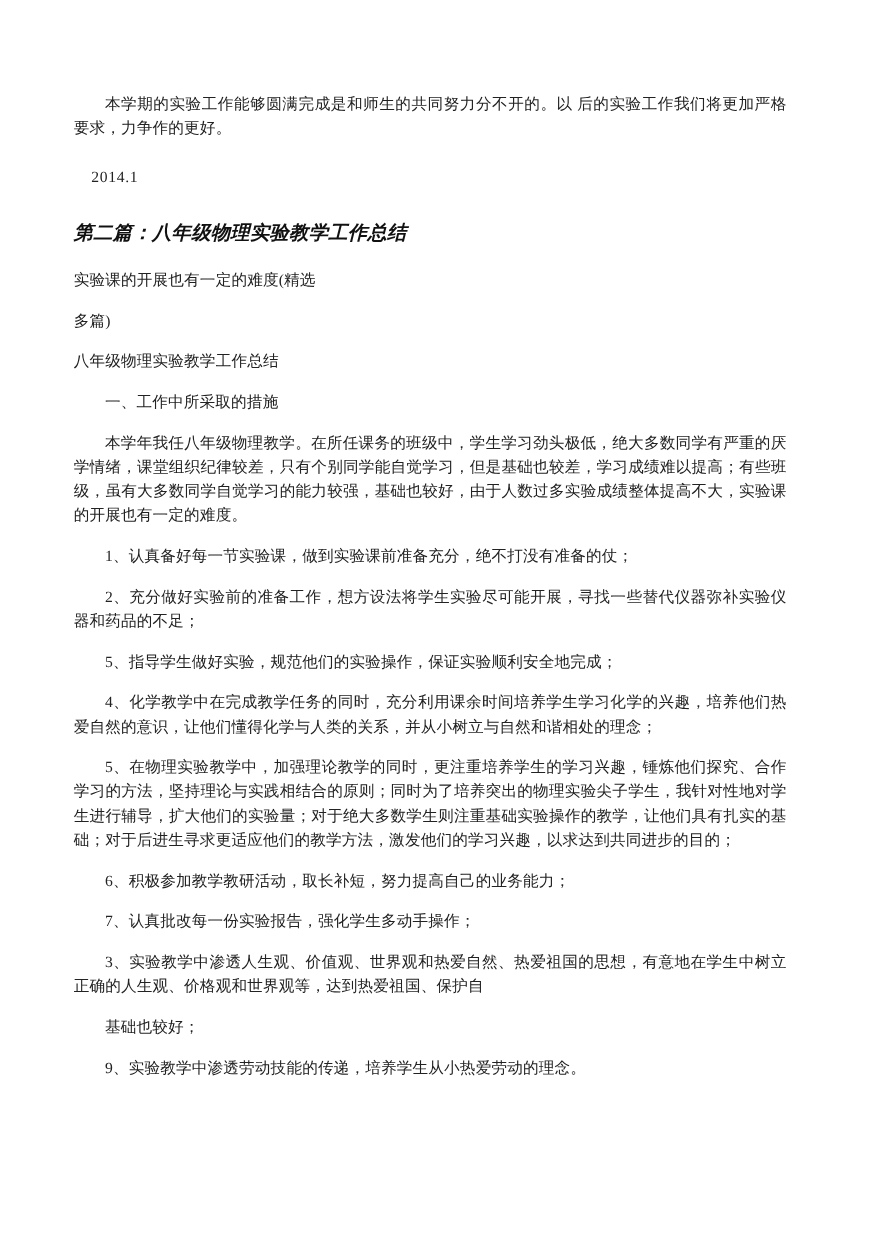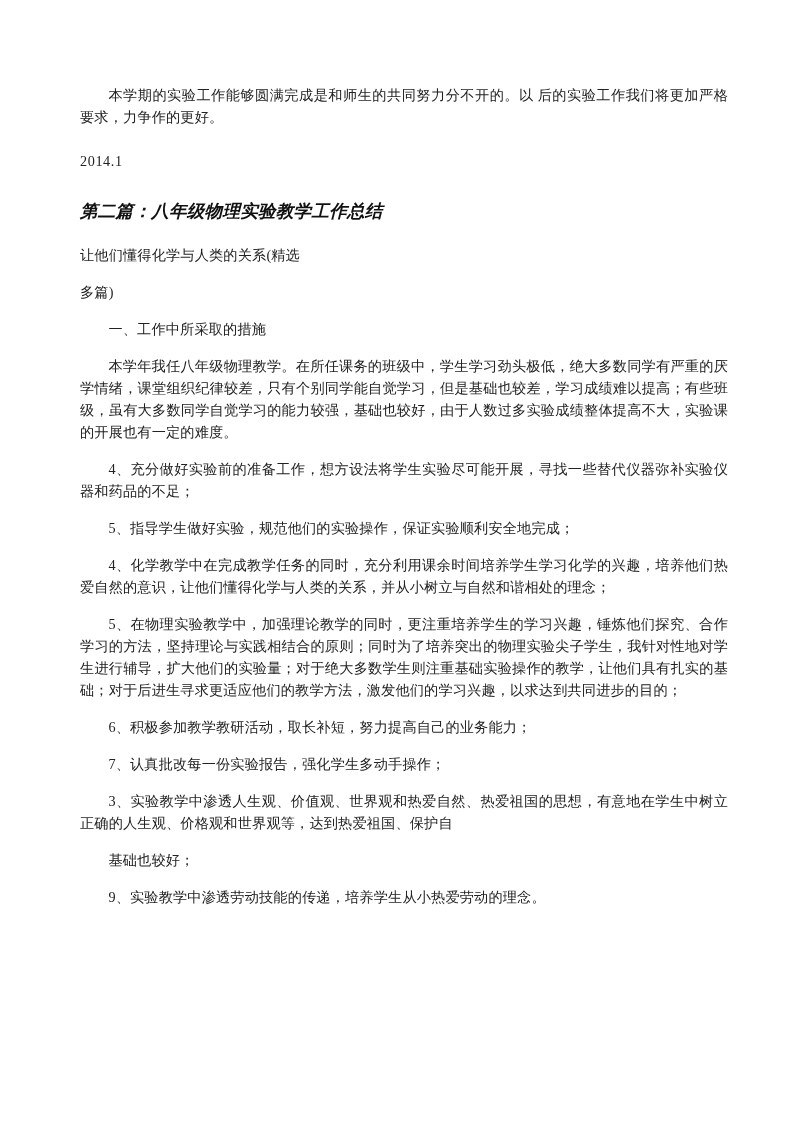--- a/index.html
+++ b/index.html
@@ -13,21 +13,21 @@
     height: 1132px;
     background: #ffffff;
     overflow: hidden;
     font-family: "Liberation Serif", "DejaVu Serif", serif;
     color: #1b1b1b;
     box-sizing: border-box;
     padding: 0;
   }
   .doc-body {
     position: absolute;
-    left: 80px;
+    left: 67px;
     top: 84px;
     width: 648px;
   }
   p.para {
     margin: 0 0 9px 0;
     font-size: 14.2px;
     line-height: 22px;
     text-align: justify;
     text-justify: inter-ideograph;
     letter-spacing: 0.15px;
@@ -54,46 +54,48 @@
     font-style: italic;
     letter-spacing: 0.3px;
     color: #111111;
     text-indent: 0;
   }
   .date-line {
     font-size: 14.2px;
     line-height: 22px;
     letter-spacing: 0.6px;
     color: #222222;
-    margin: 0 0 26px 0;
+    margin: 0 0 26px 16px;
   }
 </style>
 </head>
 <body>
 
 <div class="page">
   <div class="doc-body">
 
     <p class="para indent2 gap-big">本学期的实验工作能够圆满完成是和师生的共同努力分不开的。以 后的实验工作我们将更加严格要求，力争作的更好。</p>
 
     <p class="date-line">2014.1</p>
 
     <h2 class="section-heading">第二篇：八年级物理实验教学工作总结</h2>
 
-    <p class="para noindent gap-after">让他们懂得化学与人类的关系(精选</p>
+    <p class="para noindent gap-after">实验课的开展也有一定的难度(精选</p>
 
     <p class="para noindent gap-after">多篇)</p>
 
+    <p class="para noindent gap-after">八年级物理实验教学工作总结</p>
 
     <p class="para indent2 gap-after">一、工作中所采取的措施</p>
 
     <p class="para indent2 gap-after">本学年我任八年级物理教学。在所任课务的班级中，学生学习劲头极低，绝大多数同学有严重的厌学情绪，课堂组织纪律较差，只有个别同学能自觉学习，但是基础也较差，学习成绩难以提高；有些班级，虽有大多数同学自觉学习的能力较强，基础也较好，由于人数过多实验成绩整体提高不大，实验课的开展也有一定的难度。</p>
 
+    <p class="para indent2 gap-after">1、认真备好每一节实验课，做到实验课前准备充分，绝不打没有准备的仗；</p>
 
-    <p class="para indent2 gap-after">4、充分做好实验前的准备工作，想方设法将学生实验尽可能开展，寻找一些替代仪器弥补实验仪器和药品的不足；</p>
+    <p class="para indent2 gap-after">2、充分做好实验前的准备工作，想方设法将学生实验尽可能开展，寻找一些替代仪器弥补实验仪器和药品的不足；</p>
 
     <p class="para indent2 gap-after">5、指导学生做好实验，规范他们的实验操作，保证实验顺利安全地完成；</p>
 
     <p class="para indent2 gap-after">4、化学教学中在完成教学任务的同时，充分利用课余时间培养学生学习化学的兴趣，培养他们热爱自然的意识，让他们懂得化学与人类的关系，并从小树立与自然和谐相处的理念；</p>
 
     <p class="para indent2 gap-after">5、在物理实验教学中，加强理论教学的同时，更注重培养学生的学习兴趣，锤炼他们探究、合作学习的方法，坚持理论与实践相结合的原则；同时为了培养突出的物理实验尖子学生，我针对性地对学生进行辅导，扩大他们的实验量；对于绝大多数学生则注重基础实验操作的教学，让他们具有扎实的基础；对于后进生寻求更适应他们的教学方法，激发他们的学习兴趣，以求达到共同进步的目的；</p>
 
     <p class="para indent2 gap-after">6、积极参加教学教研活动，取长补短，努力提高自己的业务能力；</p>
 
     <p class="para indent2 gap-after">7、认真批改每一份实验报告，强化学生多动手操作；</p>

